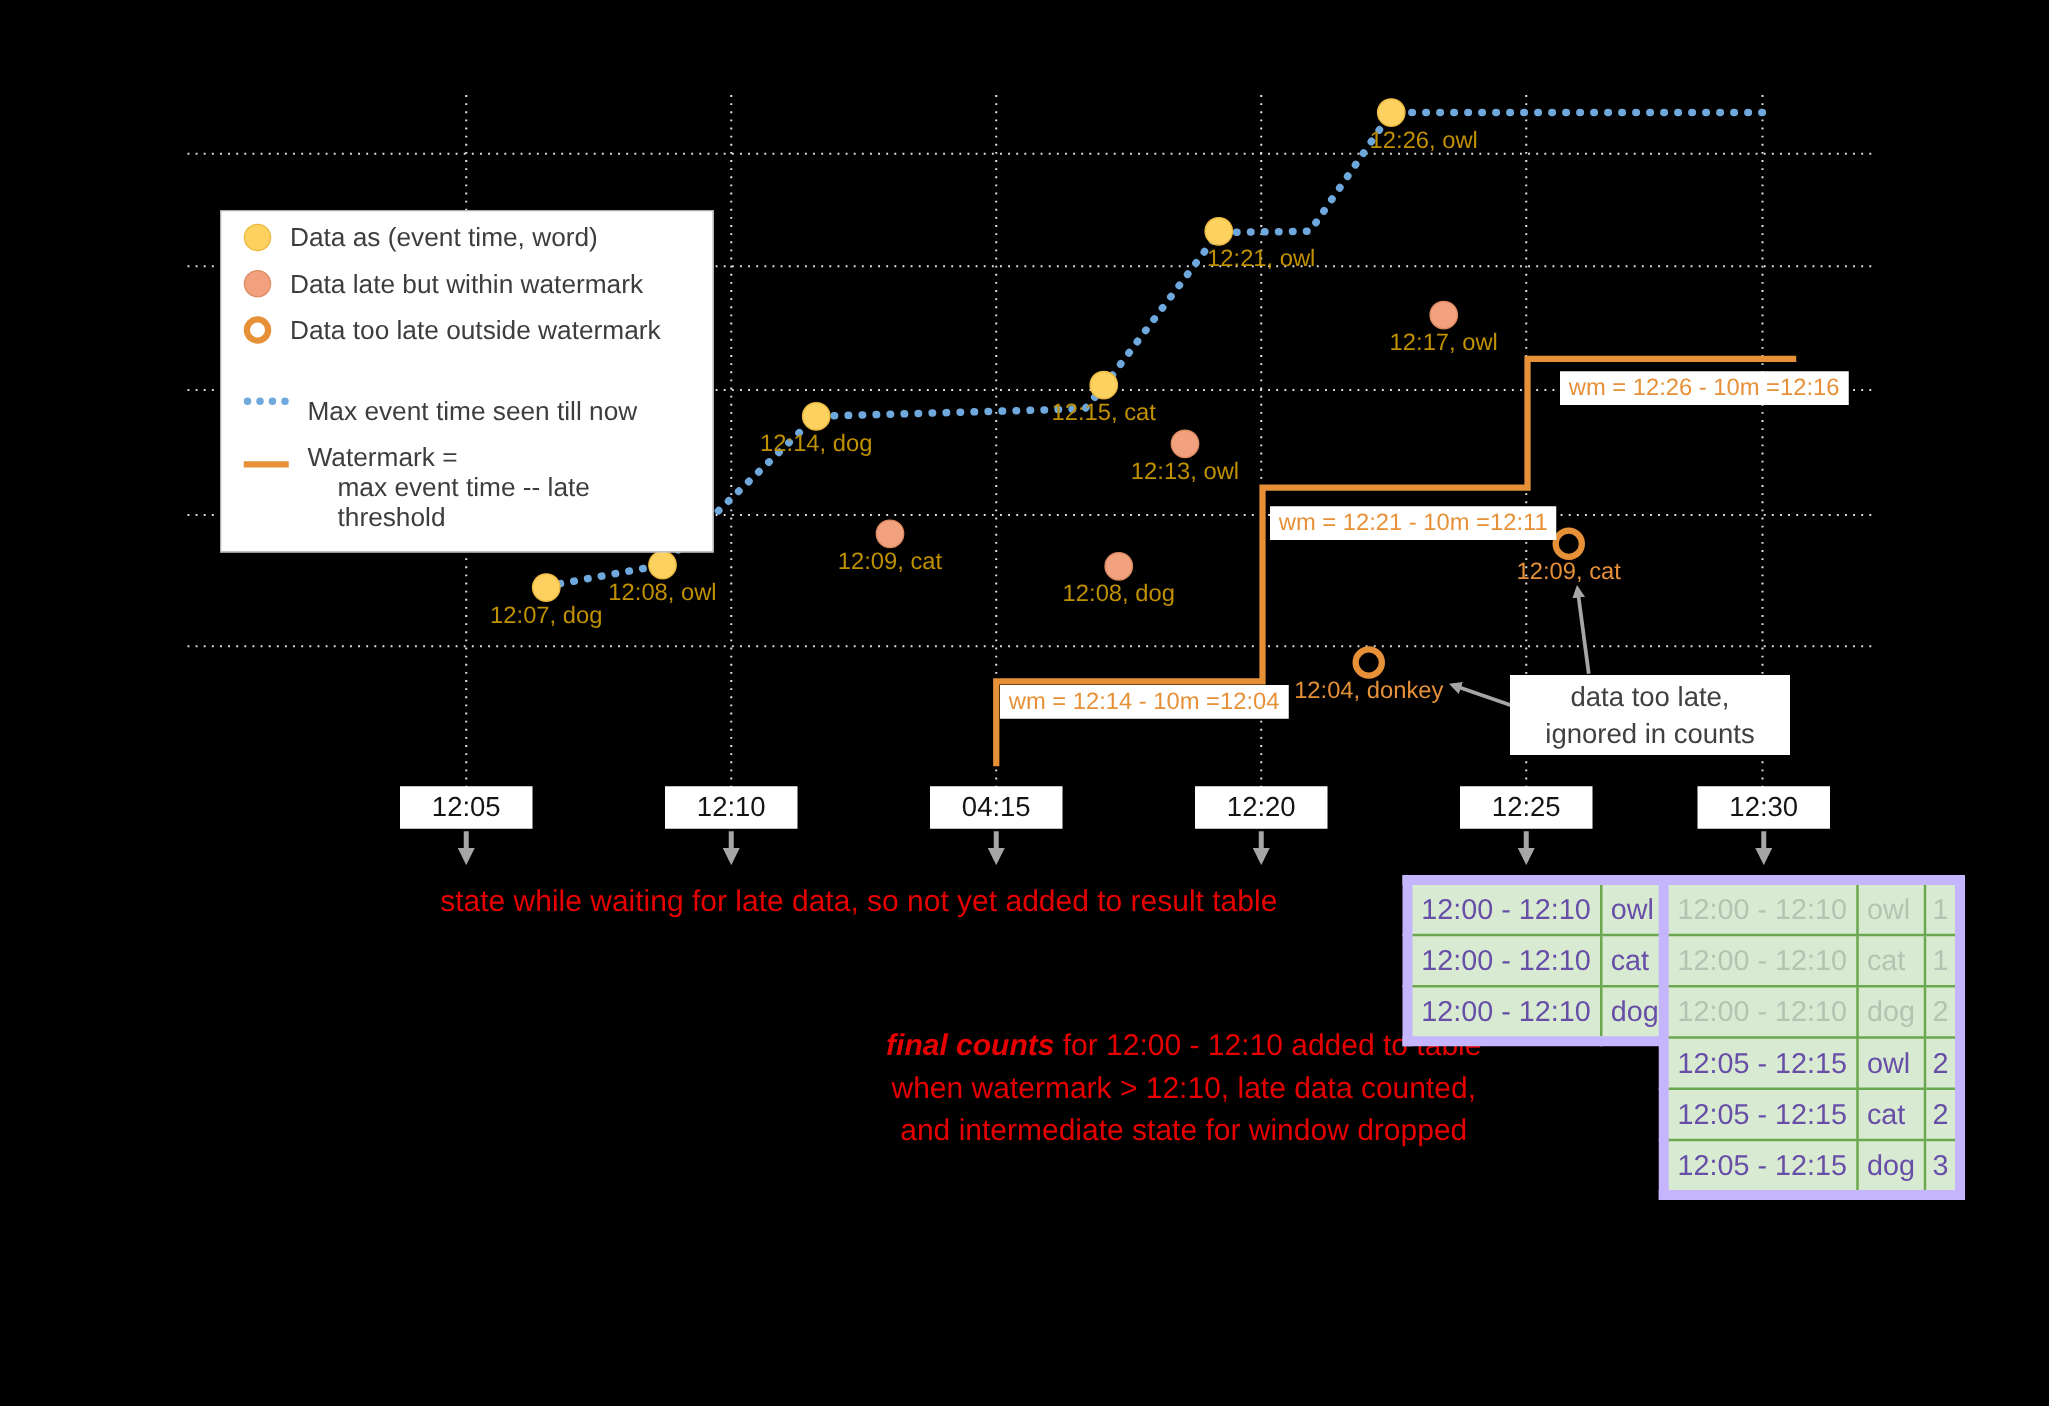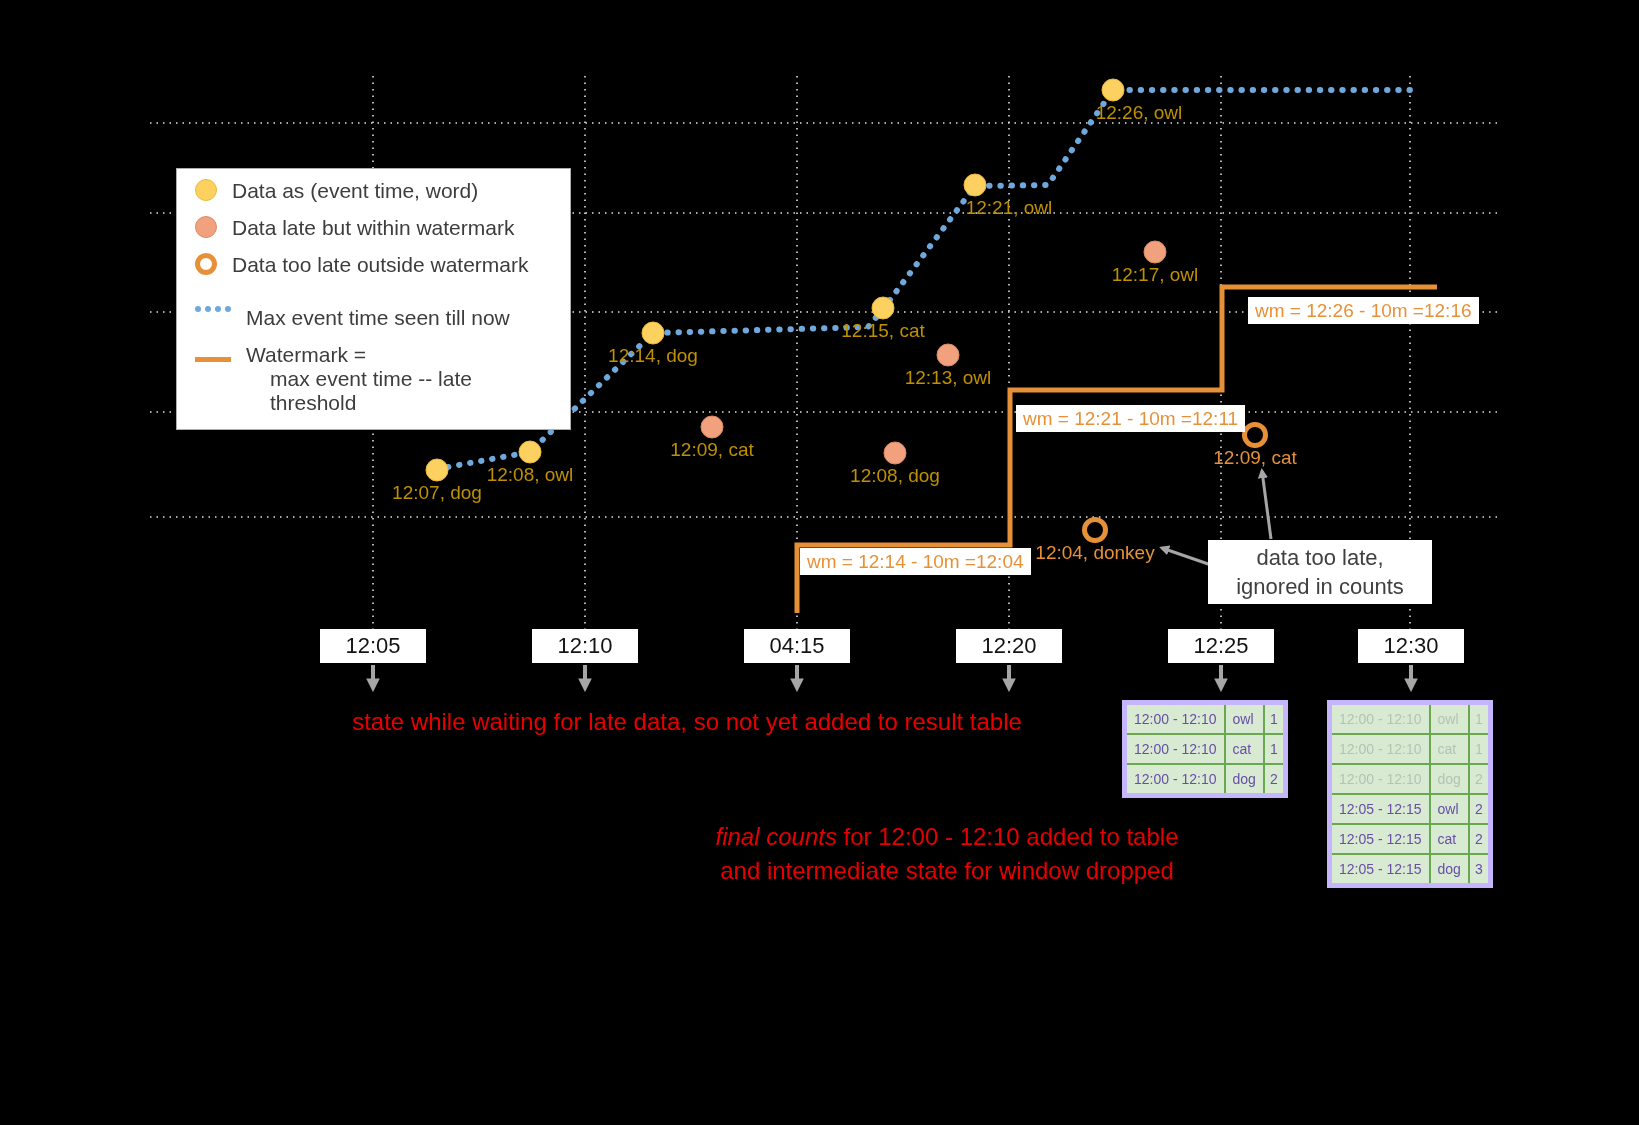--- a/index.html
+++ b/index.html
@@ -20,40 +20,40 @@
   
   .legend{position:absolute;left:176px;top:168px;width:395px;z-index:4;background:#fff;border:1px solid #adadad;padding:10px 12px 14px 18px}
   .litem{display:flex;min-height:37px;color:#3d3d3d;font-size:21px}
   .lsw{flex:none;margin-right:15px}
   .sw-dot{width:22px;height:22px;border-radius:50%}
   .sw-on{background:#fcd15f;border:1px solid #ecb83e}
   .sw-lt{background:#f1a17d;border:1px solid #dd8a60}
   .sw-ring{width:22px;height:22px;border-radius:50%;background:#fff;border:5px solid #e69138}
   .sw-dotline{width:36px;height:0;border-top:6px dotted #6fa8dc}
   .sw-solidline{width:36px;height:0;border-top:5px solid #e69138}
-  .lgap{margin-top:16px}
+  .lgap{margin-top:28px}
   .lwm{align-items:flex-start}
   .lwm .lsw{margin-top:14px}
   .lwm .l2{margin-left:24px}
 
   
   .wm{position:absolute;z-index:4;background:#fff;color:#e69138;font-size:19px;line-height:19px;padding:4px 7px;white-space:nowrap}
 
   
   .tick{position:absolute;z-index:4;top:629px;transform:translateX(-50%);background:#fff;color:#141414;font-size:22px;line-height:22px;padding:6px 0;width:106px;text-align:center}
 
   
   .note{position:absolute;z-index:4;left:1208px;top:540px;width:224px;background:#fff;color:#404040;font-size:22px;line-height:29px;text-align:center;padding:3px 0}
 
   
   .red{position:absolute;z-index:4;color:#e60000;font-size:24px;line-height:34px;text-align:center;transform:translateX(-50%);white-space:nowrap}
-  .red .bi{font-weight:400;font-style:italic}
-
-  
-  .rtable{position:absolute;z-index:4;border-collapse:collapse;font-size:14px;color:#674ea7;border:5px solid #c4b5fd}
+  .red .bi{font-weight:700;font-style:italic}
+
+  
+  .rtable{position:absolute;z-index:4;border-collapse:collapse;font-size:23px;color:#674ea7;border:8px solid #c4b5fd}
   .rtable td{background:#d9ead3;border:2px solid #6aa84f;padding:6px 7px;white-space:nowrap}
   .rtable td.cnt{padding:6px 5px}
   .rtable tr.faded td{color:#b2c4b2}
 </style>
 </head>
 <body>
 
 <div id="stage">
 
   <svg id="chart-svg" width="1639" height="1125">
@@ -187,20 +187,21 @@
   <div class="note">
     <div>data too late,</div>
     <div>ignored in counts</div>
   </div>
 
   <div class="red" style="left:687px;top:705px">
     <div>state while waiting for late data, so not yet added  to result table</div>
   </div>
   <div class="red" style="left:947px;top:820px">
     <div><span class="bi">final counts</span><span> for 12:00 - 12:10 added to table</span></div>
+    <div>when watermark &gt; 12:10, late data counted,</div>
     <div>and intermediate state for window dropped</div>
   </div>
 
   <table class="rtable" style="left:1122px;top:700px">
     <tbody>
       <tr>
         <td>12:00 - 12:10</td>
         <td>owl</td>
         <td class="cnt">1</td>
       </tr>

